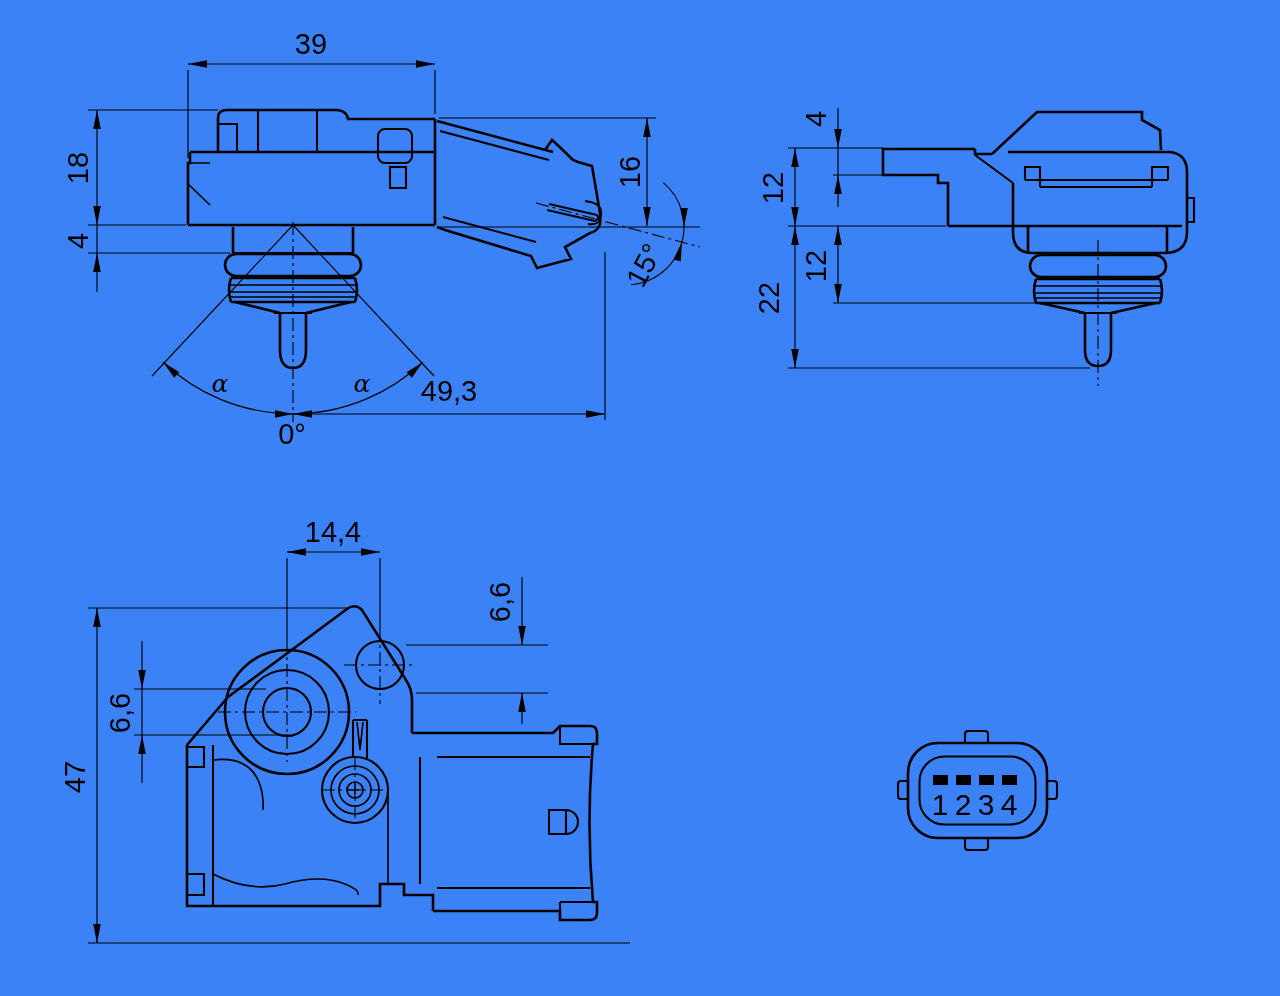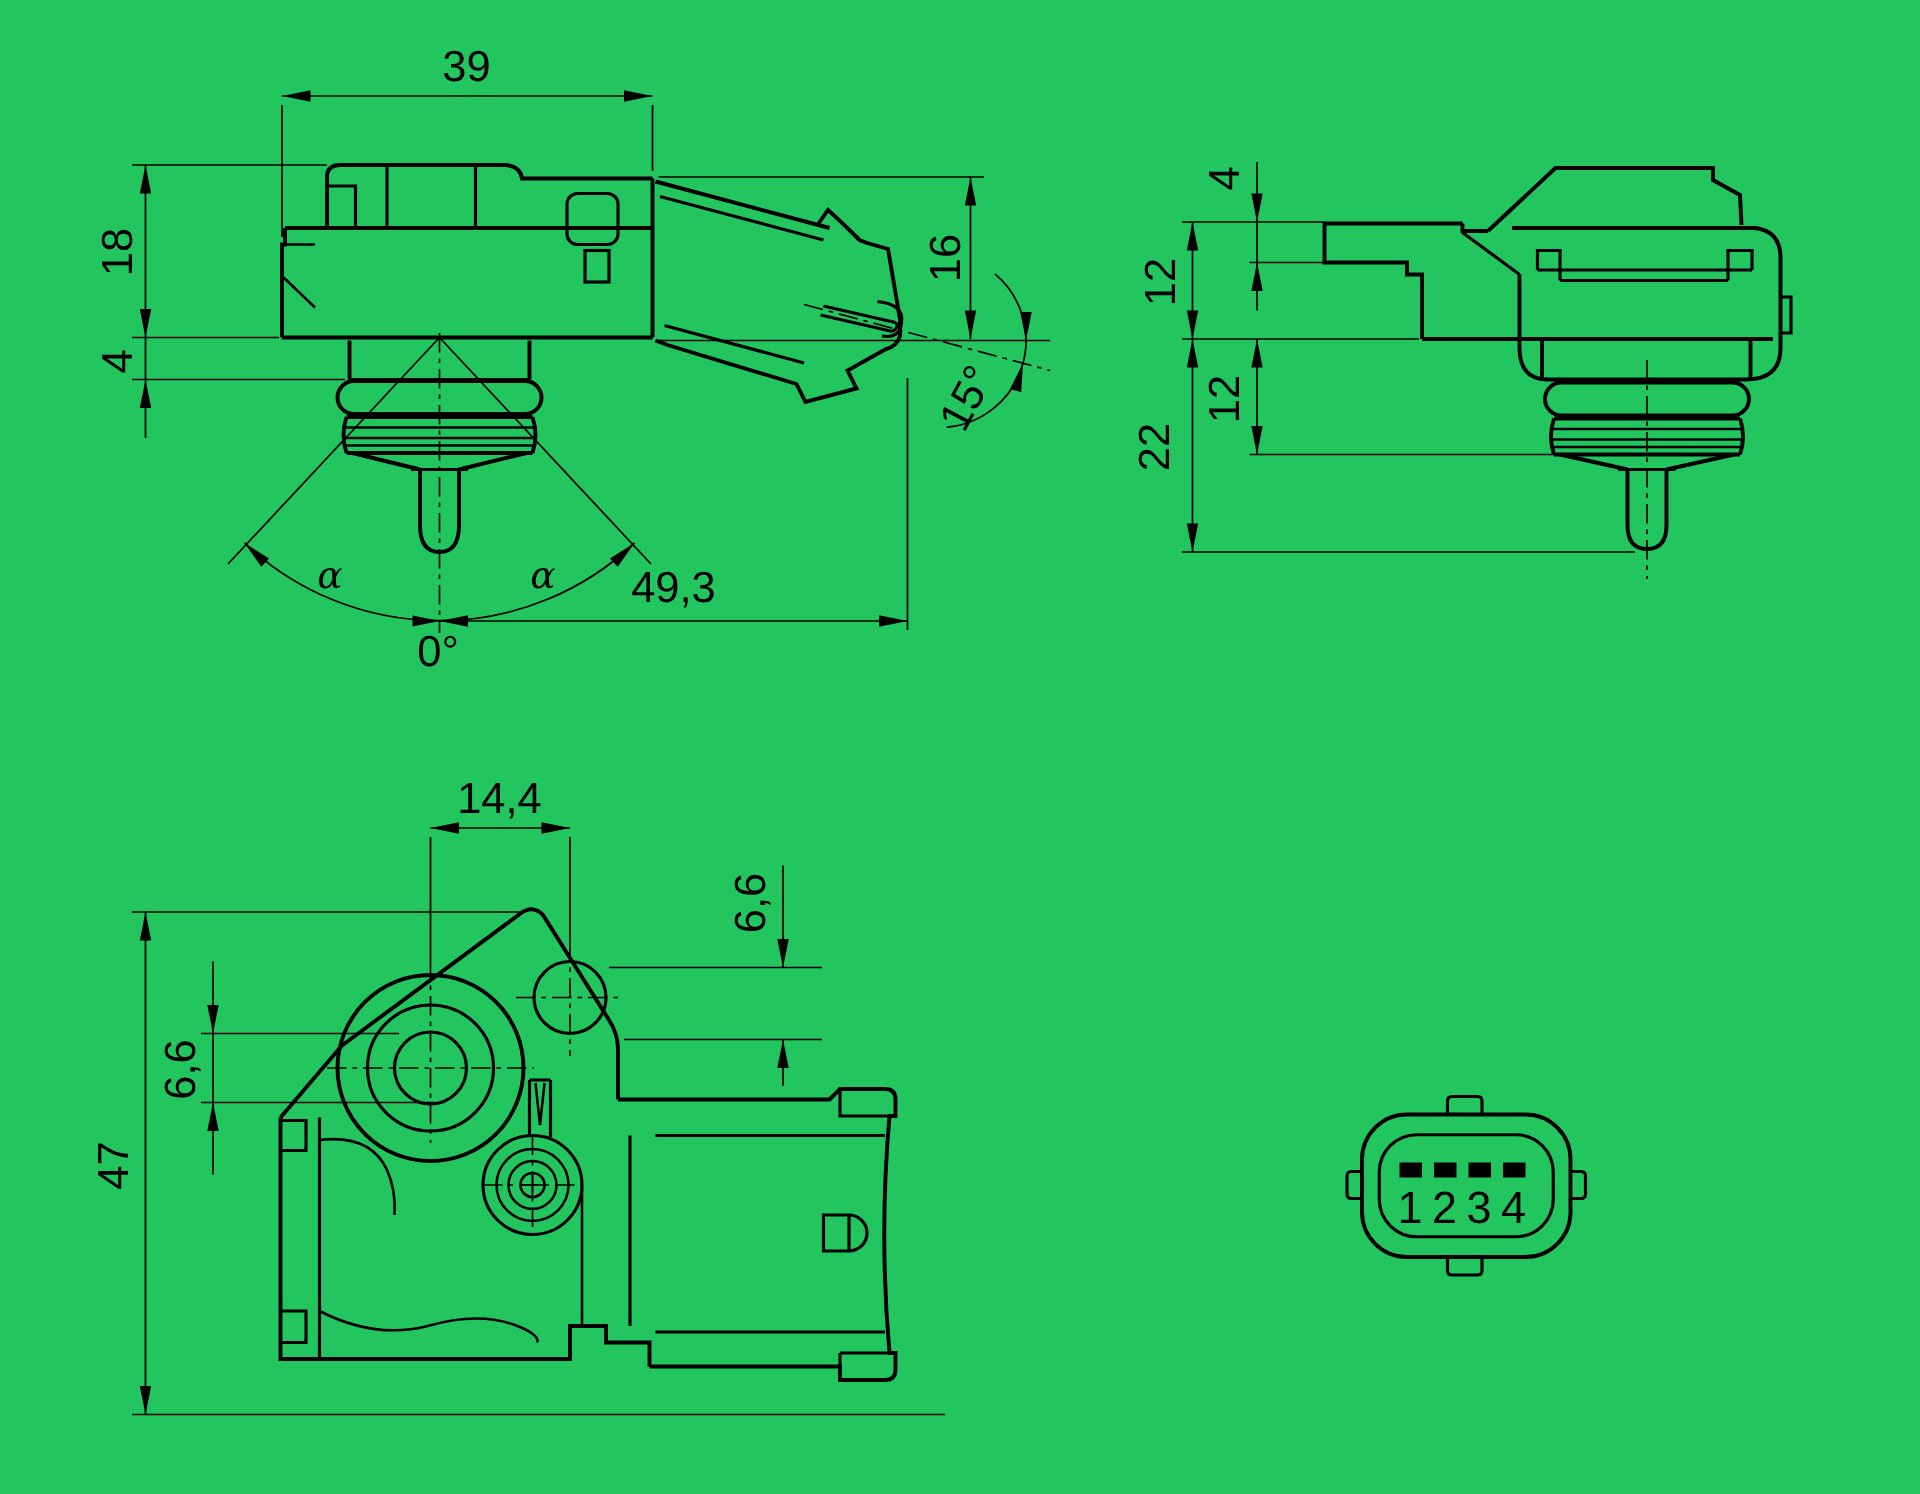--- a/index.html
+++ b/index.html
@@ -1,16 +1,16 @@
 <!DOCTYPE html>
 <html><head>
 <meta charset="utf-8">
 <style>
   html,body{margin:0;padding:0;background:#ffffff;}
-  .stage{width:1280px;height:996px;background:#22c55e;position:relative;overflow:hidden;}
+  .stage{width:1280px;height:996px;background:#3b82f6;position:relative;overflow:hidden;}
   svg{display:block}
   .thick{stroke:#000;stroke-width:2.6;fill:none;stroke-linejoin:miter}
   .med{stroke:#000;stroke-width:2.1;fill:none}
   .fine{stroke:#000;stroke-width:1.7;fill:none}
   .thin{stroke:#000;stroke-width:1.15;fill:none}
   .cl{stroke:#000;stroke-width:1.1;fill:none;stroke-dasharray:13 4 3 4}
   .dimtext{font-family:"Liberation Sans","DejaVu Sans",sans-serif;font-size:29px;fill:#000}
   .pintext{font-family:"Liberation Sans","DejaVu Sans",sans-serif;font-size:30px;fill:#000}
   .alphatext{font-family:"DejaVu Serif","Liberation Serif",serif;font-style:italic;font-size:25px;fill:#000}
   .arrowfill{fill:#000;stroke:none}

